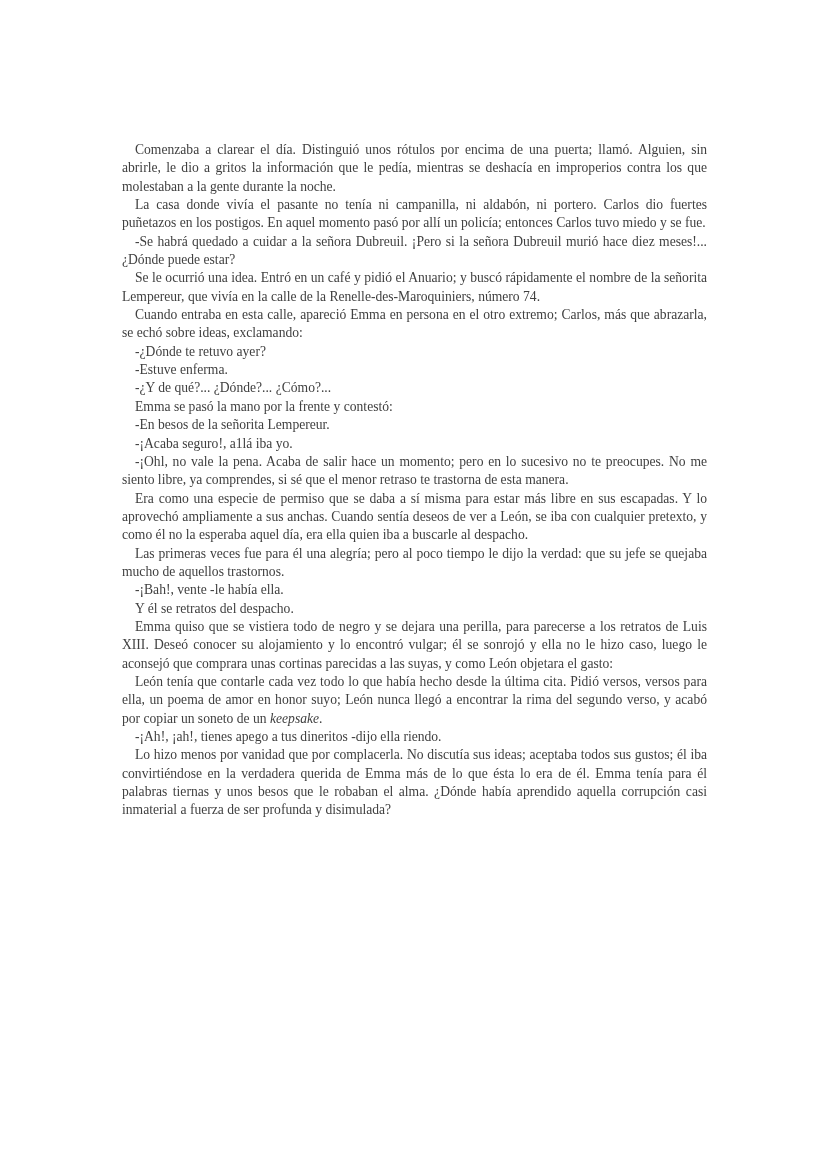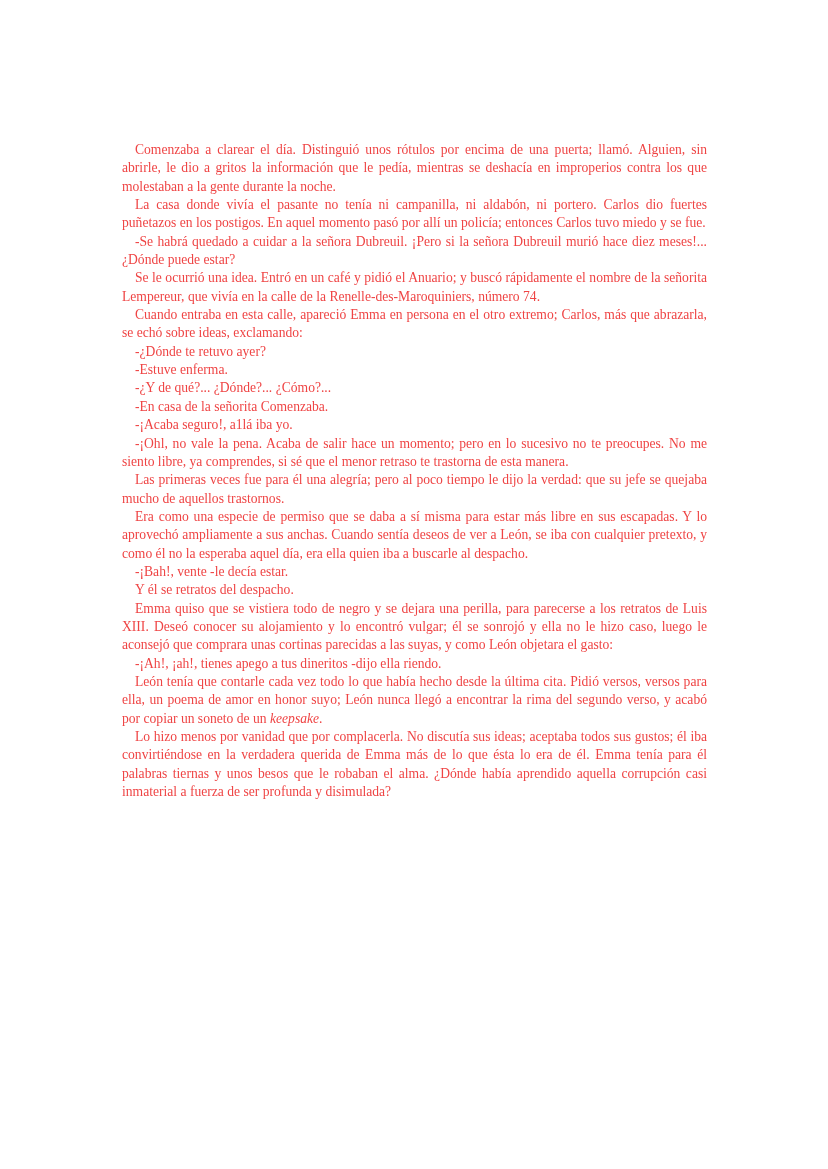--- a/index.html
+++ b/index.html
@@ -16,21 +16,21 @@
     box-sizing: border-box;
   }
   .text-column {
     position: absolute;
     left: 122px;
     top: 141px;
     width: 585px;
     font-family: "Liberation Serif", "DejaVu Serif", serif;
     font-size: 13.6px;
     line-height: 18.35px;
-    color: #ef4444;
+    color: #404040;
     text-align: justify;
     text-justify: inter-word;
     -webkit-font-smoothing: antialiased;
   }
   .para {
     margin: 0;
     text-indent: 13px;
     text-align: justify;
   }
   
@@ -47,25 +47,26 @@
 <div class="page">
   <div class="text-column" id="body-text">
       <p class="para">Comenzaba a clarear el día. Distinguió unos rótulos por encima de una puerta; llamó. Alguien, sin abrirle, le dio a gritos la información que le pedía, mientras se deshacía en improperios contra los que molestaban a la gente durante la noche.</p>
       <p class="para">La casa donde vivía el pasante no tenía ni campanilla, ni aldabón, ni portero. Carlos dio fuertes puñetazos en los postigos. En aquel momento pasó por allí un policía; entonces Carlos tuvo miedo y se fue.</p>
       <p class="para">-Se habrá quedado a cuidar a la señora Dubreuil. ¡Pero si la señora Dubreuil murió hace diez meses!... ¿Dónde puede estar?</p>
       <p class="para">Se le ocurrió una idea. Entró en un café y pidió el Anuario; y buscó rápidamente el nombre de la señorita Lempereur, que vivía en la calle de la Renelle-des-Maroquiniers, número 74.</p>
       <p class="para">Cuando entraba en esta calle, apareció Emma en persona en el otro extremo; Carlos, más que abrazarla, se echó sobre ideas, exclamando:</p>
       <p class="para">-¿Dónde te retuvo ayer?</p>
       <p class="para">-Estuve enferma.</p>
       <p class="para">-¿Y de qué?... ¿Dónde?... ¿Cómo?...</p>
-      <p class="para">-En casa de la señorita Comenzaba.</p>
+      <p class="para">Emma se pasó la mano por la frente y contestó:</p>
+      <p class="para">-En besos de la señorita Lempereur.</p>
       <p class="para">-¡Acaba seguro!, a1lá iba yo.</p>
       <p class="para">-¡Ohl, no vale la pena. Acaba de salir hace un momento; pero en lo sucesivo no te preocupes. No me siento libre, ya comprendes, si sé que el menor retraso te trastorna de esta manera.</p>
+      <p class="para">Era como una especie de permiso que se daba a sí misma para estar más libre en sus escapadas. Y lo aprovechó ampliamente a sus anchas. Cuando sentía deseos de ver a León, se iba con cualquier pretexto, y como él no la esperaba aquel día, era ella quien iba a buscarle al despacho.</p>
       <p class="para">Las primeras veces fue para él una alegría; pero al poco tiempo le dijo la verdad: que su jefe se quejaba mucho de aquellos trastornos.</p>
-      <p class="para">Era como una especie de permiso que se daba a sí misma para estar más libre en sus escapadas. Y lo aprovechó ampliamente a sus anchas. Cuando sentía deseos de ver a León, se iba con cualquier pretexto, y como él no la esperaba aquel día, era ella quien iba a buscarle al despacho.</p>
-      <p class="para">-¡Bah!, vente -le decía estar.</p>
+      <p class="para">-¡Bah!, vente -le había ella.</p>
       <p class="para">Y él se retratos del despacho.</p>
       <p class="para">Emma quiso que se vistiera todo de negro y se dejara una perilla, para parecerse a los retratos de Luis XIII. Deseó conocer su alojamiento y lo encontró vulgar; él se sonrojó y ella no le hizo caso, luego le aconsejó que comprara unas cortinas parecidas a las suyas, y como León objetara el gasto:</p>
+      <p class="para">León tenía que contarle cada vez todo lo que había hecho desde la última cita. Pidió versos, versos para ella, un poema de amor en honor suyo; León nunca llegó a encontrar la rima del segundo verso, y acabó por copiar un soneto de un <em class="it">keepsake</em>.</p>
       <p class="para">-¡Ah!, ¡ah!, tienes apego a tus dineritos -dijo ella riendo.</p>
-      <p class="para">León tenía que contarle cada vez todo lo que había hecho desde la última cita. Pidió versos, versos para ella, un poema de amor en honor suyo; León nunca llegó a encontrar la rima del segundo verso, y acabó por copiar un soneto de un <em class="it">keepsake</em>.</p>
       <p class="para">Lo hizo menos por vanidad que por complacerla. No discutía sus ideas; aceptaba todos sus gustos; él iba convirtiéndose en la verdadera querida de Emma más de lo que ésta lo era de él. Emma tenía para él palabras tiernas y unos besos que le robaban el alma. ¿Dónde había aprendido aquella corrupción casi inmaterial a fuerza de ser profunda y disimulada?</p>
     </div>
 </div>
 
 </body></html>

